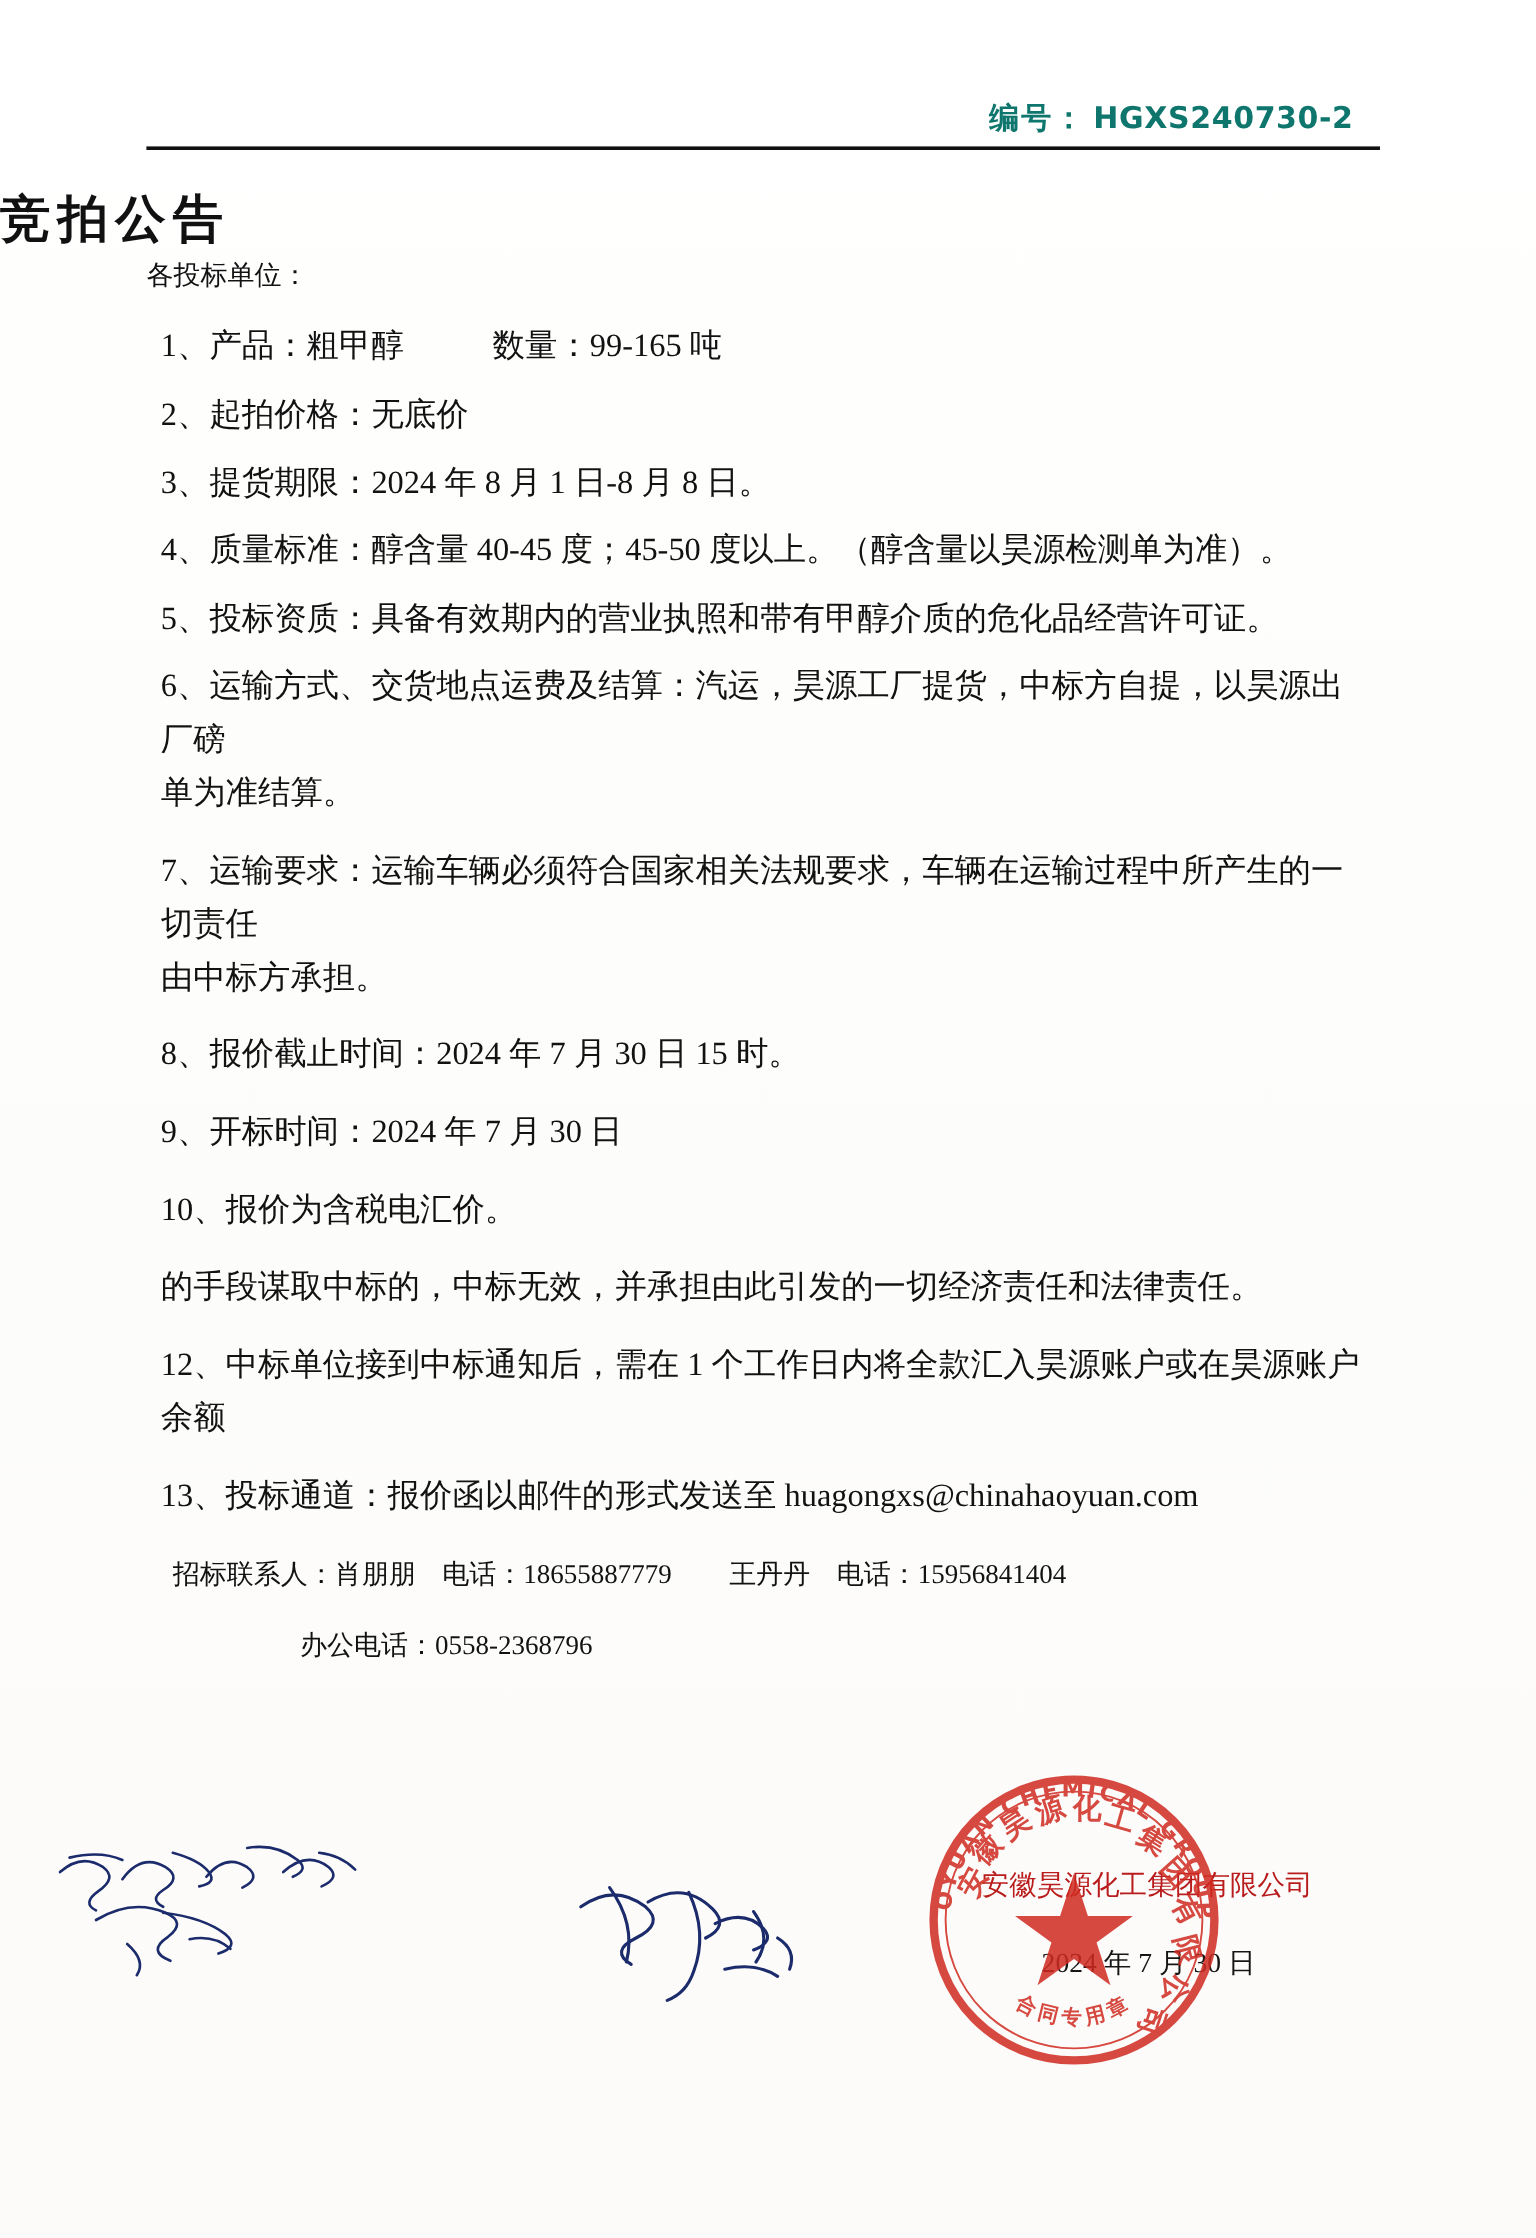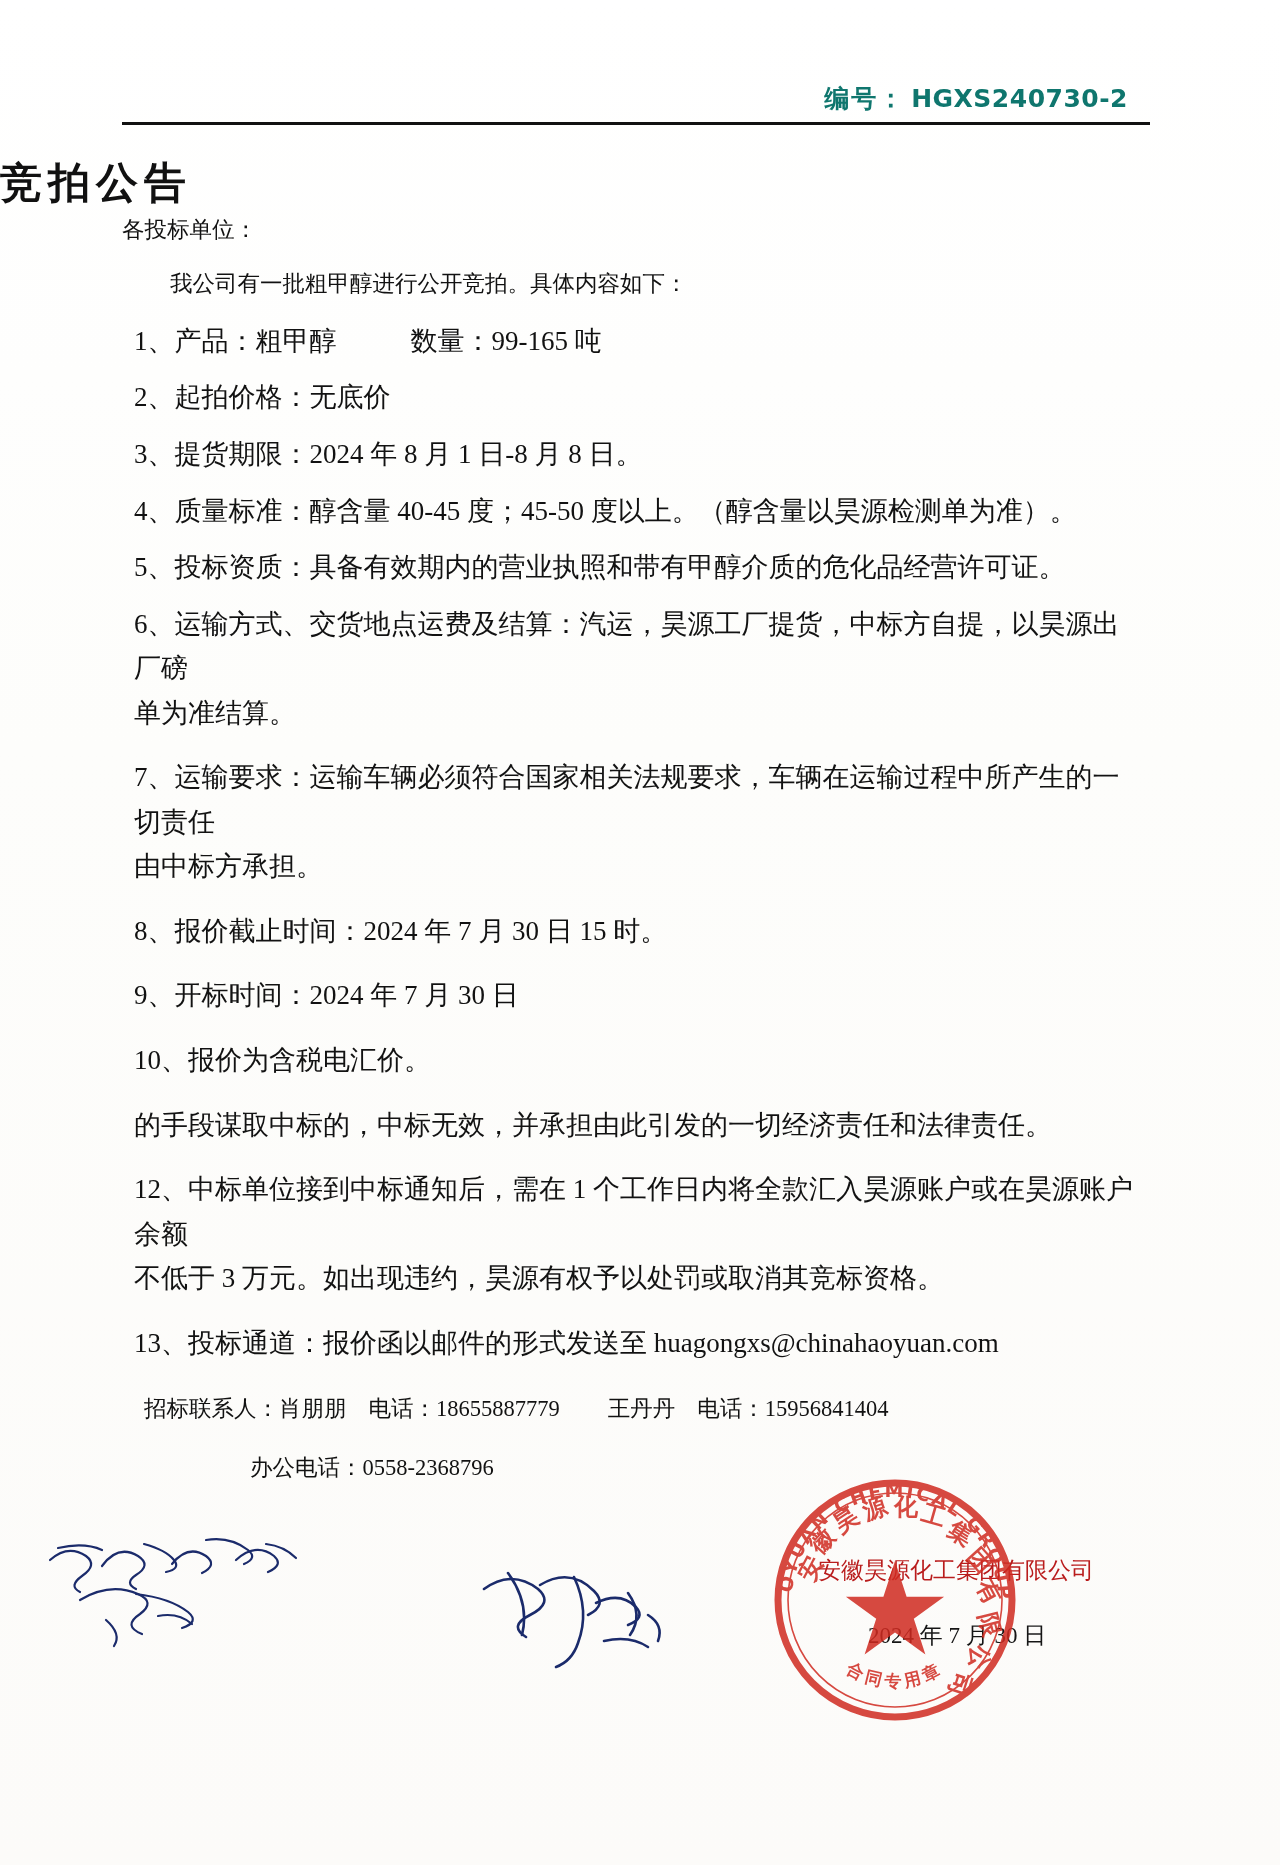--- a/index.html
+++ b/index.html
@@ -166,21 +166,20 @@
       <span class="label">编号：</span><span>HGXS240730-2</span>
     </div>
     <div class="header-rule"></div>
 
     <div class="title">竞拍公告</div>
 
     <div class="body-block">
 
       <p class="salutation">各投标单位：</p>
 
-      <p class="intro">我公司有一批粗甲醇进行公开竞拍。具体内容如下：</p>
 
       <p class="item">
         <span>1、产品：粗甲醇</span><span class="gap-1"></span><span>数量：99-165 吨</span>
       </p>
 
       <p class="item">2、起拍价格：无底价</p>
 
       <p class="item">3、提货期限：2024 年 8 月 1 日-8 月 8 日。</p>
 
       <p class="item">4、质量标准：醇含量 40-45 度；45-50 度以上。（醇含量以昊源检测单为准）。</p>
@@ -202,21 +201,20 @@
       <p class="item spaced">9、开标时间：2024 年 7 月 30 日</p>
 
       <p class="item spaced">10、报价为含税电汇价。</p>
 
       <p class="item spaced">
         <span class="hang">的手段谋取中标的，中标无效，并承担由此引发的一切经济责任和法律责任。</span>
       </p>
 
       <p class="item spaced">
         <span class="hang">12、中标单位接到中标通知后，需在 1 个工作日内将全款汇入昊源账户或在昊源账户余额</span>
-        <span class="hang">不低于 3 万元。如出现违约，昊源有权予以处罚或取消其竞标资格。</span>
       </p>
 
       <p class="item spaced email">13、投标通道：报价函以邮件的形式发送至 huagongxs@chinahaoyuan.com</p>
 
       <p class="contacts">
         <span>招标联系人：</span><span>肖朋朋</span><span class="sep-s"></span><span>电话：</span><span>18655887779</span><span class="sep"></span><span>王丹丹</span><span class="sep-s"></span><span>电话：</span><span>15956841404</span>
       </p>
 
       <p class="office-phone">
         <span>办公电话：</span><span>0558-2368796</span>

